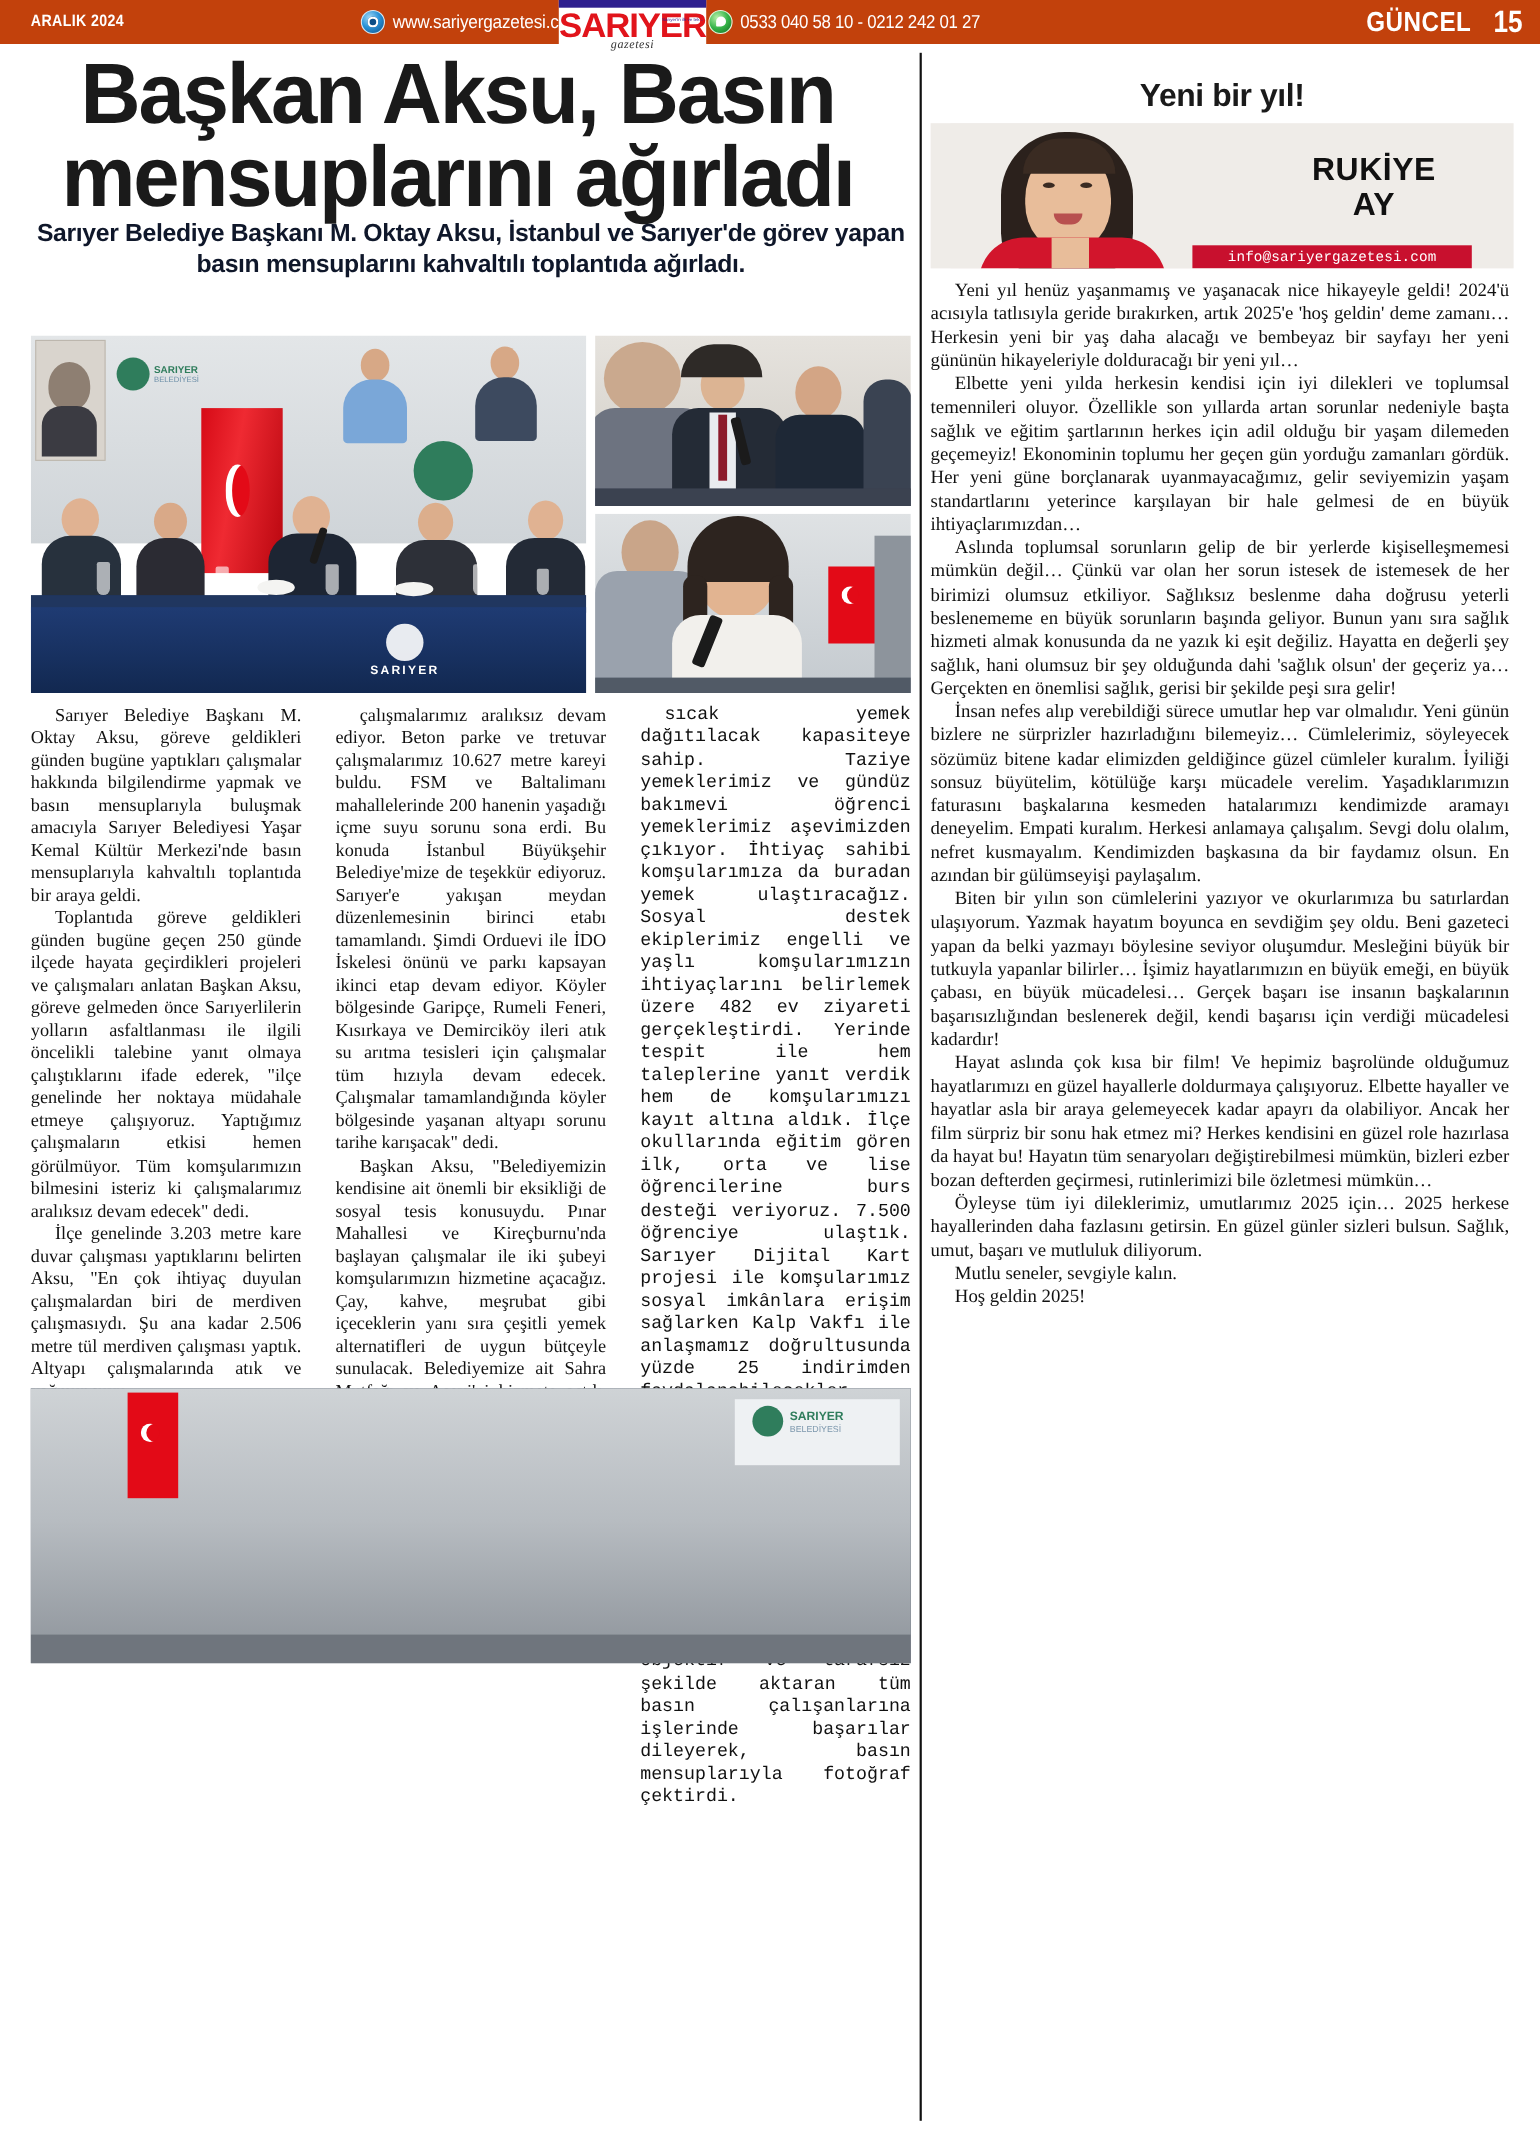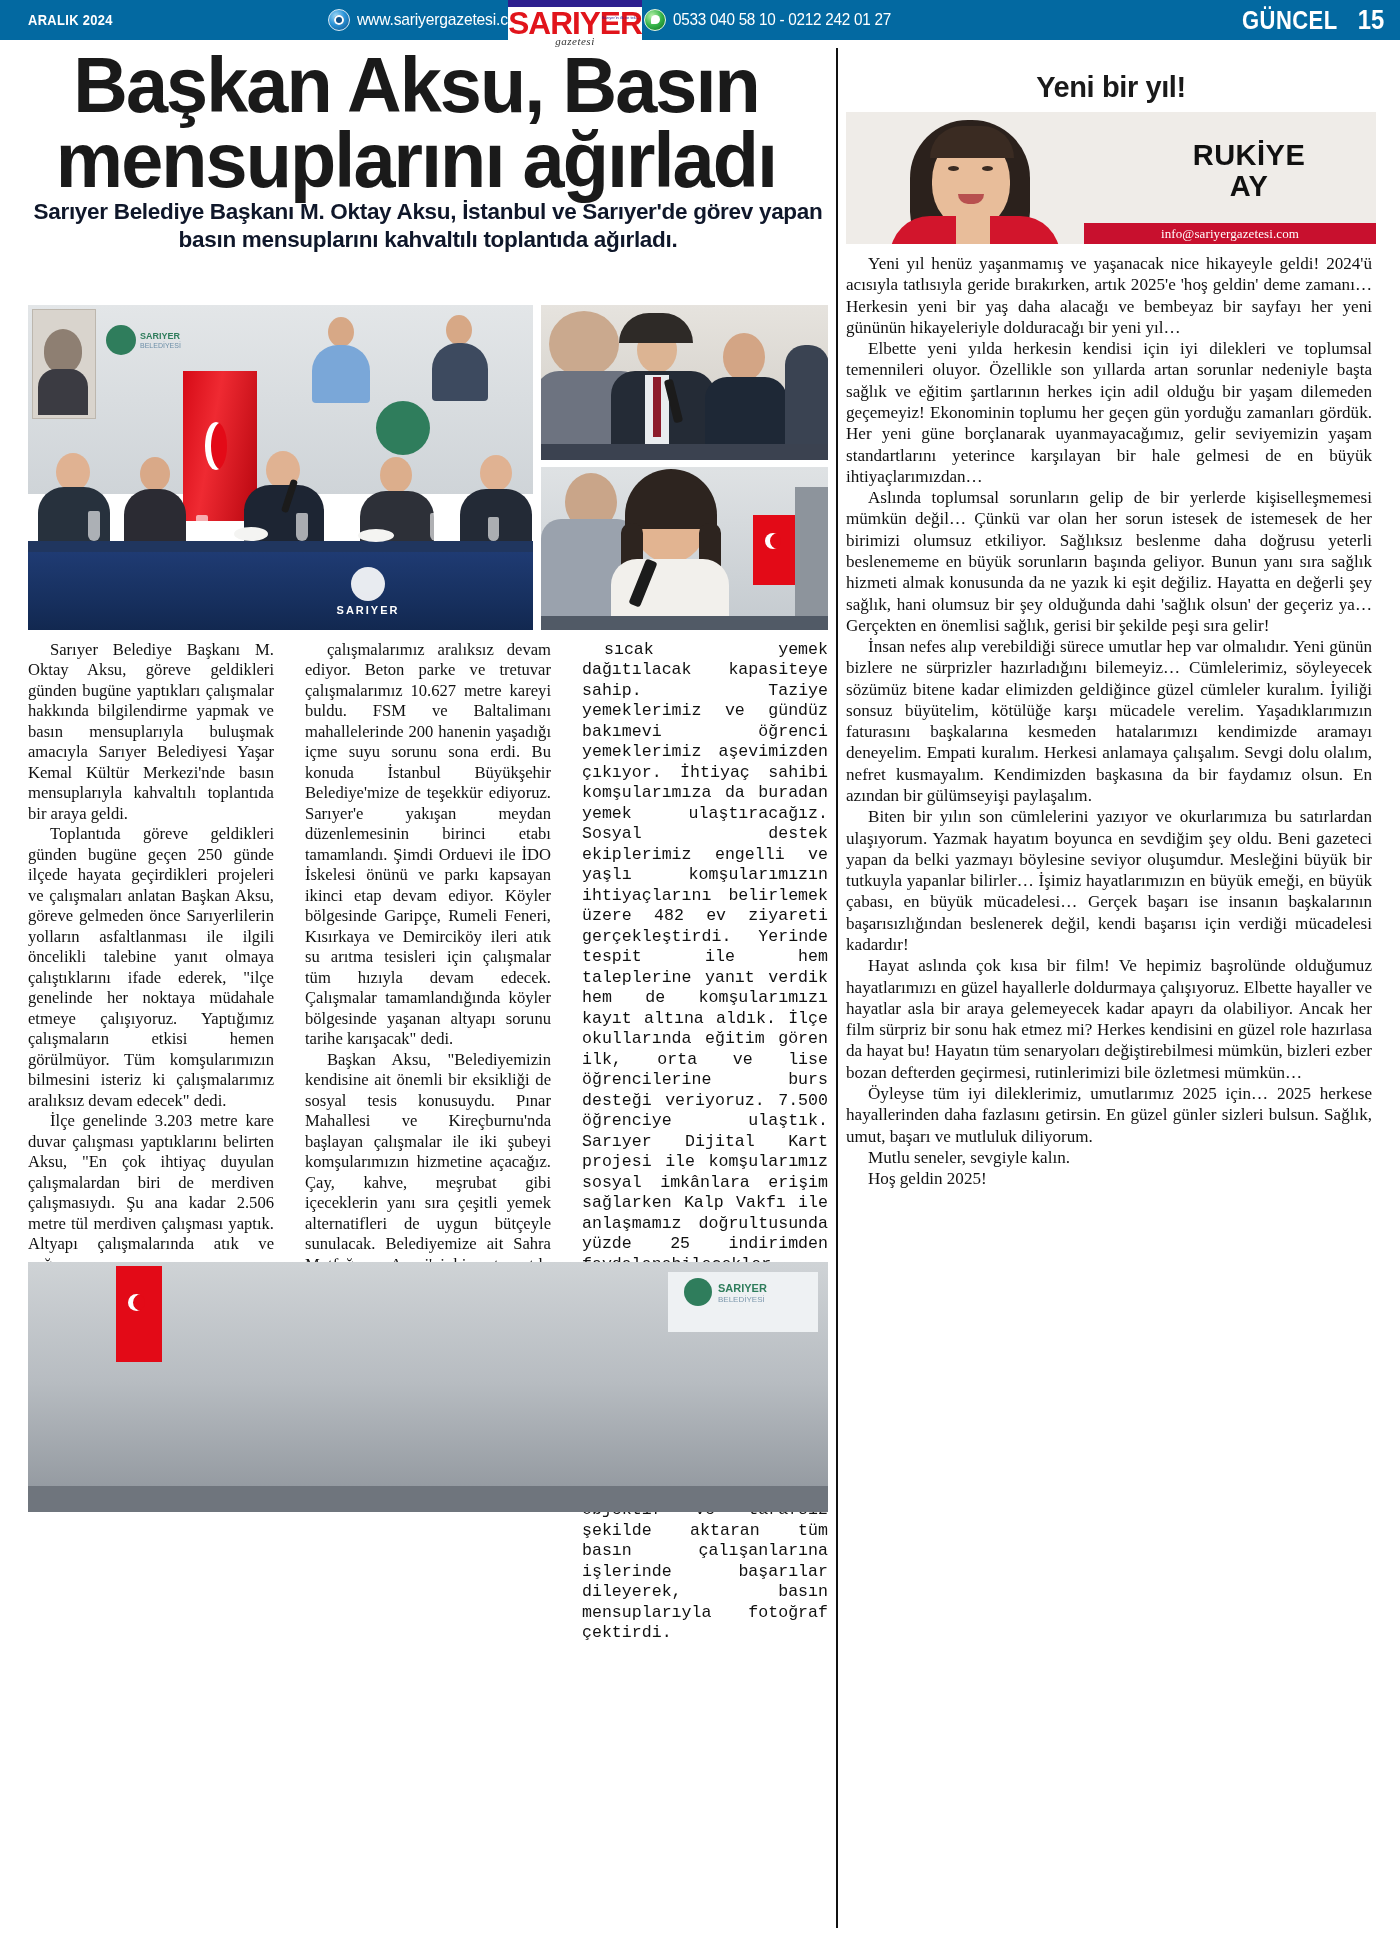--- a/index.html
+++ b/index.html
@@ -7,21 +7,21 @@
     width:1400px;height:1944px;
     background:#ffffff;
     font-family:"Liberation Serif",serif;
     position:relative;
     overflow:hidden;
   }
 
   
   .topbar{
     position:absolute;left:0;top:0;width:1400px;height:40px;
-    background:#0369a1;
+    background:#c2410c;
   }
   .topbar-inner{position:relative;width:100%;height:100%;}
   .top-date{
     position:absolute;left:28px;top:11px;
     color:#ffffff;font-family:"Liberation Sans",sans-serif;
     font-weight:bold;font-size:15px;letter-spacing:.4px;
     transform:scaleX(.86);transform-origin:left center;
   }
   .top-web{
     position:absolute;left:328px;top:9px;
@@ -177,23 +177,23 @@
     background:#efece8;overflow:hidden;
   }
   .author-name{
     position:absolute;left:288px;top:28px;width:230px;
     text-align:center;
     font-family:"Liberation Sans",sans-serif;
     font-weight:bold;font-size:29px;line-height:1.08;
     color:#111;letter-spacing:.5px;
   }
   .mail-badge{
-    position:absolute;left:238px;bottom:0;width:292px;height:21px;
+    position:absolute;left:238px;bottom:0;width:254px;height:21px;
     background:#c8102e;
-    color:#fff;font-family:Liberation Serif, serif;
+    color:#fff;font-family:Liberation Mono, monospace;
     font-size:13px;text-align:center;line-height:21px;
     letter-spacing:.1px;
   }
   .side-body{
     margin-top:9px;width:526px;
     font-family:"Liberation Serif",serif;
     font-size:17.1px;line-height:1.245;color:#111;
     text-align:justify;hyphens:auto;-webkit-hyphens:auto;
   }
   .side-body p{margin:0;text-indent:22px;}

